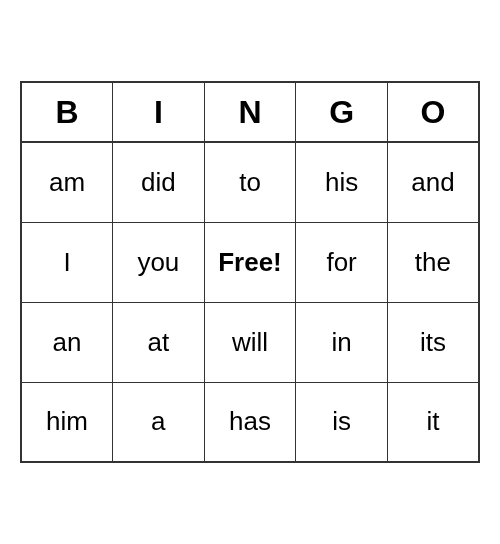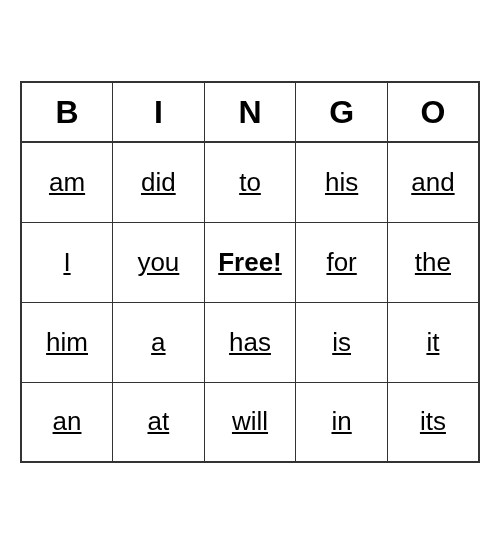--- a/index.html
+++ b/index.html
@@ -35,21 +35,20 @@
 
     .bingo-card thead th {
       height: 60px;
       font-size: 32px;
       font-weight: bold;
       border-bottom: 2px solid #333;
     }
 
     .bingo-card tbody td {
       font-size: 26px;
-      text-decoration: underline;
     }
 
     table {
       border-collapse: collapse;
     }
   </style>
 </head>
 <body>
 
 <table class="bingo-card">
@@ -71,27 +70,27 @@
         <td>and</td>
       </tr>
       <tr>
         <td>I</td>
         <td>you</td>
         <td style="font-weight: bold;">Free!</td>
         <td>for</td>
         <td>the</td>
       </tr>
       <tr>
+        <td>an</td>
+        <td>at</td>
+        <td>will</td>
+        <td>in</td>
+        <td>its</td>
+      </tr>
+      <tr>
         <td>him</td>
         <td>a</td>
         <td>has</td>
         <td>is</td>
         <td>it</td>
       </tr>
-      <tr>
-        <td>an</td>
-        <td>at</td>
-        <td>will</td>
-        <td>in</td>
-        <td>its</td>
-      </tr>
     </tbody>
 </table>
 
 </body></html>

